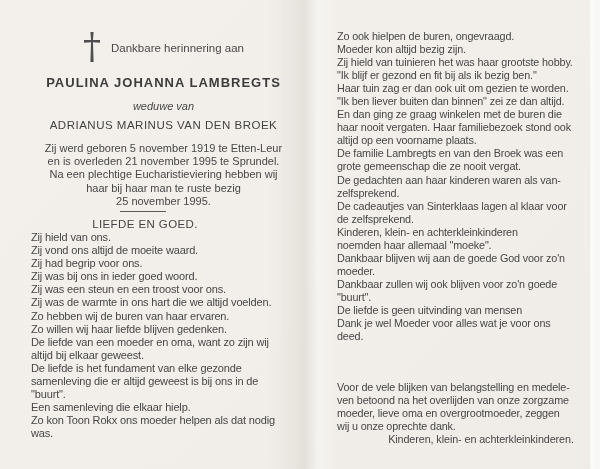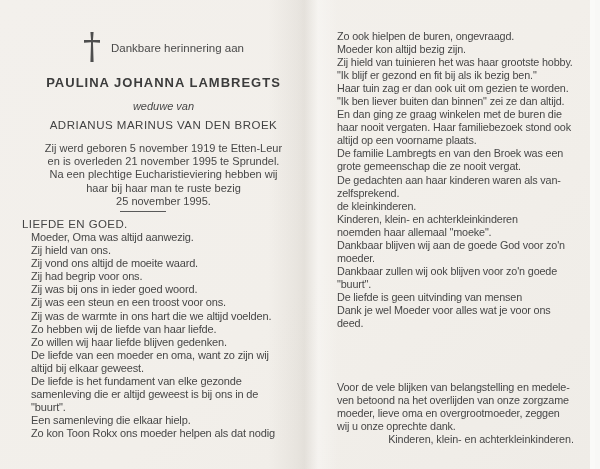--- a/index.html
+++ b/index.html
@@ -53,21 +53,21 @@
   }
   .dates{
     position:absolute;top:142px;left:0;width:100%;text-align:center;
     font-size:11px;line-height:13.2px;
   }
   .rule{
     position:absolute;top:211px;left:98px;width:46px;height:0;
     border-top:1px solid #5a5a5a;
   }
   .motto{
-    position:absolute;top:218px;left:0;width:100%;text-align:left;
+    position:absolute;top:218px;left:0;width:100%;text-align:center;
     padding-right:37px;box-sizing:border-box;
     font-size:11.5px;letter-spacing:0.4px;color:#454545;
   }
   .body-left{
     position:absolute;top:231px;left:9px;width:276px;
     font-size:11px;line-height:13.1px;letter-spacing:-0.15px;
   }
   .body-right{
     position:absolute;top:30px;left:5px;width:260px;
     font-size:10.8px;line-height:13.05px;letter-spacing:-0.15px;
@@ -99,55 +99,56 @@
     <div class="dates">
         <div class="line">Zij werd geboren 5 november 1919 te Etten-Leur</div>
         <div class="line">en is overleden 21 november 1995 te Sprundel.</div>
         <div class="line">Na een plechtige Eucharistieviering hebben wij</div>
         <div class="line">haar bij haar man te ruste bezig</div>
         <div class="line">25 november 1995.</div>
       </div>
     <div class="rule"></div>
     <div class="motto">LIEFDE EN GOED.</div>
     <div class="body-left">
-        <div class="line">Moeder, Oma was altijd aanwezig.</div>
         <div class="line">Zij hield van ons.</div>
         <div class="line">Zij vond ons altijd de moeite waard.</div>
         <div class="line">Zij had begrip voor ons.</div>
         <div class="line">Zij was bij ons in ieder goed woord.</div>
         <div class="line">Zij was een steun en een troost voor ons.</div>
         <div class="line">Zij was de warmte in ons hart die we altijd voelden.</div>
-        <div class="line">Zo hebben wij de liefde van haar liefde.</div>
+        <div class="line">Zo hebben wij de buren van haar ervaren.</div>
         <div class="line">Zo willen wij haar liefde blijven gedenken.</div>
         <div class="line">De liefde van een moeder en oma, want zo zijn wij</div>
         <div class="line">altijd bij elkaar geweest.</div>
         <div class="line">De liefde is het fundament van elke gezonde</div>
         <div class="line">samenleving die er altijd geweest is bij ons in de</div>
         <div class="line">"buurt".</div>
         <div class="line">Een samenleving die elkaar hielp.</div>
         <div class="line">Zo kon Toon Rokx ons moeder helpen als dat nodig</div>
+        <div class="line">was.</div>
       </div>
   </div>
 
   <div class="page page-right">
     <div class="body-right">
         <div class="line">Zo ook hielpen de buren, ongevraagd.</div>
         <div class="line">Moeder kon altijd bezig zijn.</div>
         <div class="line">Zij hield van tuinieren het was haar grootste hobby.</div>
         <div class="line">"Ik blijf er gezond en fit bij als ik bezig ben."</div>
         <div class="line">Haar tuin zag er dan ook uit om gezien te worden.</div>
         <div class="line">"Ik ben liever buiten dan binnen" zei ze dan altijd.</div>
         <div class="line">En dan ging ze graag winkelen met de buren die</div>
         <div class="line">haar nooit vergaten. Haar familiebezoek stond ook</div>
         <div class="line">altijd op een voorname plaats.</div>
         <div class="line">De familie Lambregts en van den Broek was een</div>
         <div class="line">grote gemeenschap die ze nooit vergat.</div>
         <div class="line">De gedachten aan haar kinderen waren als van-</div>
         <div class="line">zelfsprekend.</div>
-        <div class="line">de kleinkinderen.</div>
+        <div class="line">De cadeautjes van Sinterklaas lagen al klaar voor</div>
+        <div class="line">de zelfsprekend.</div>
         <div class="line">Kinderen, klein- en achterkleinkinderen</div>
         <div class="line">noemden haar allemaal "moeke".</div>
         <div class="line">Dankbaar blijven wij aan de goede God voor zo'n</div>
         <div class="line">moeder.</div>
         <div class="line">Dankbaar zullen wij ook blijven voor zo'n goede</div>
         <div class="line">"buurt".</div>
         <div class="line">De liefde is geen uitvinding van mensen</div>
         <div class="line">Dank je wel Moeder voor alles wat je voor ons</div>
         <div class="line">deed.</div>
       </div>

